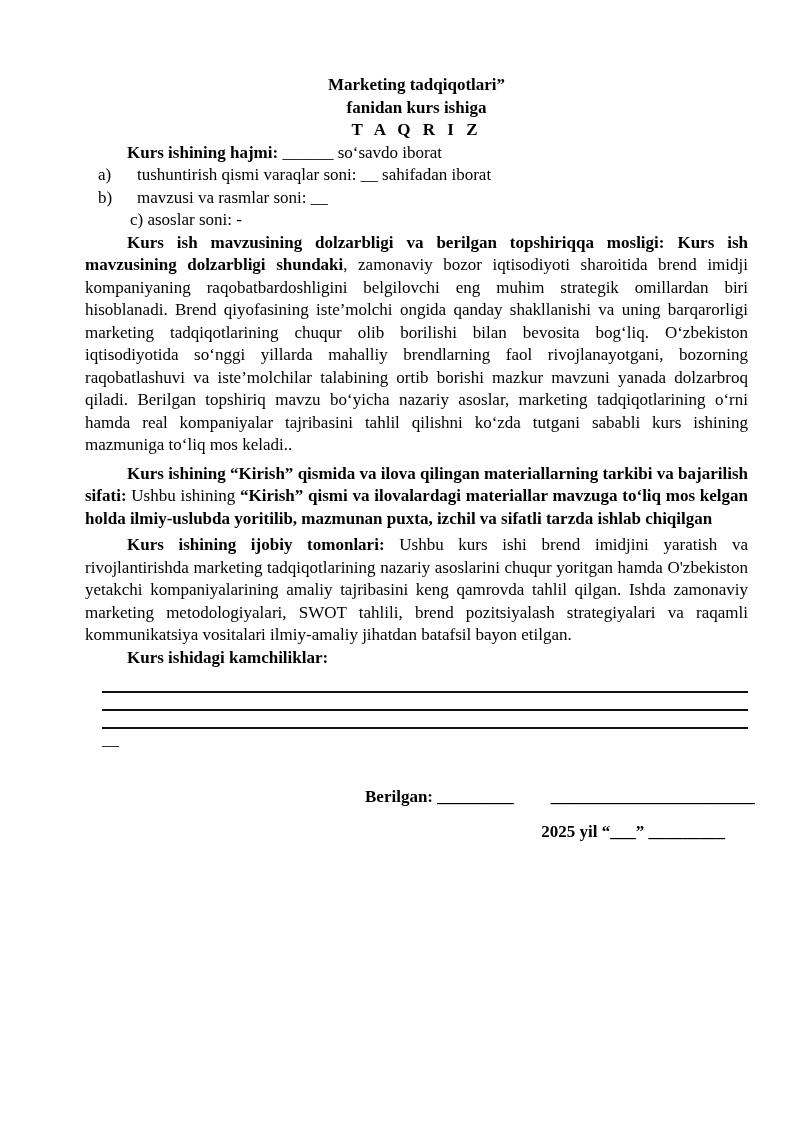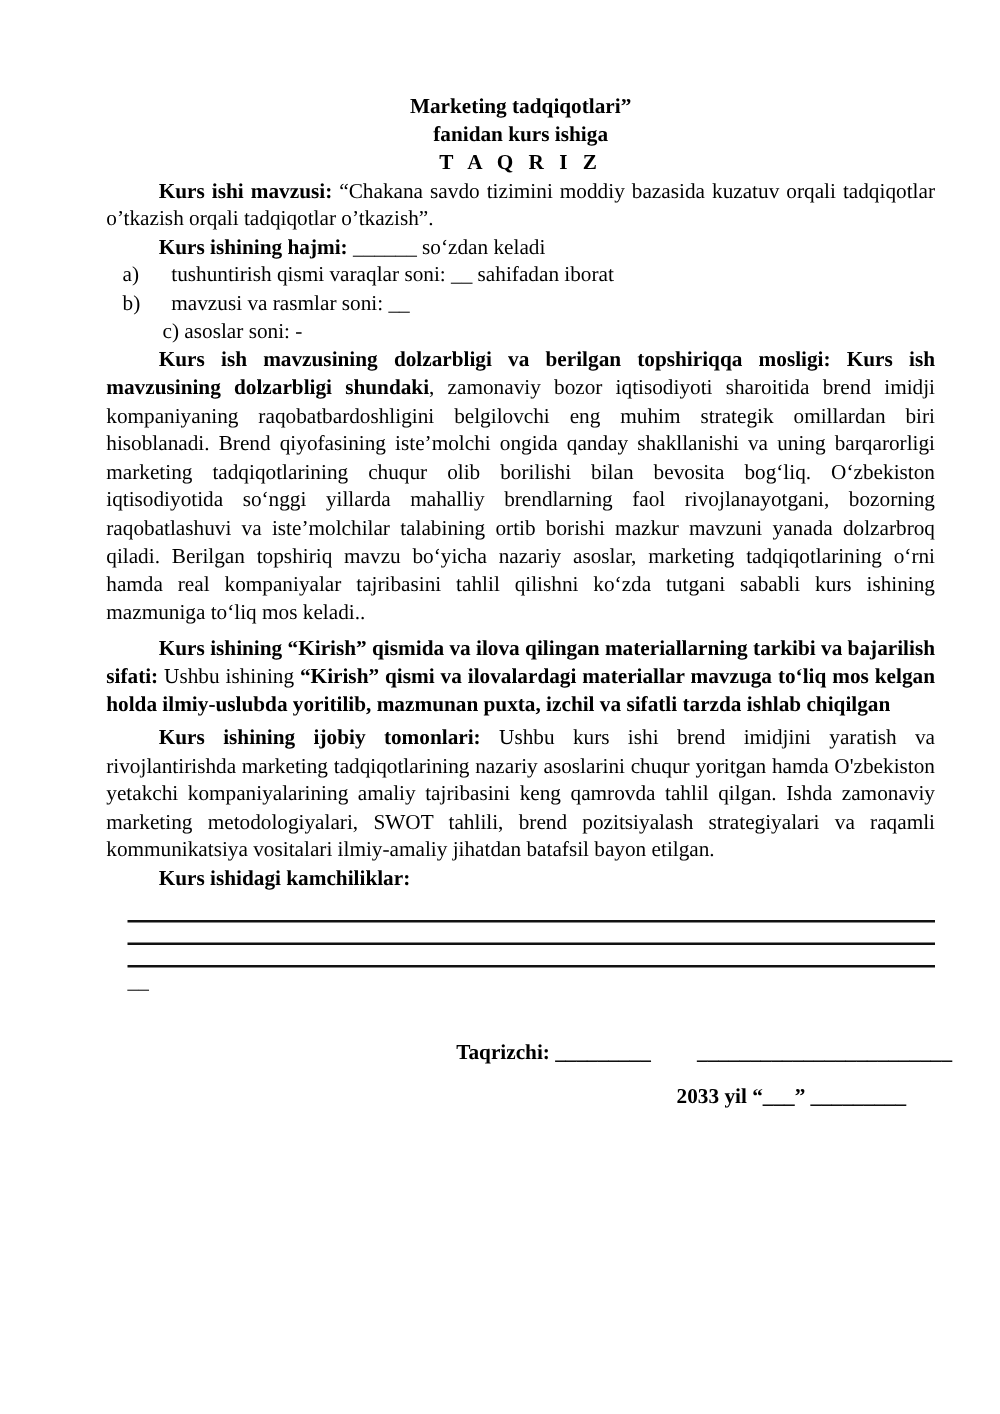--- a/index.html
+++ b/index.html
@@ -36,23 +36,22 @@
 </style>
 </head>
 <body>
 
 <div class="page">
 
   <div class="title-line">Marketing tadqiqotlari”</div>
   <div class="title-line">fanidan kurs ishiga</div>
   <div class="title-line taqriz">T A Q R I Z</div>
 
-  <div class="para"><span class="bold">Kurs ishi mavzusi:</span><span> “Chakana savdo tizimini moddiy bazasida kuzatuv orqali tadqiqotlar o’tkazish orqali tadqiqotlar o’tkazish”.</span></div>
 
-  <div class="para-noj"><span class="bold">Kurs ishining hajmi:</span><span> </span><span class="blank">______</span><span> so‘zdan keladi</span></div>
+  <div class="para-noj"><span class="bold">Kurs ishining hajmi:</span><span> </span><span class="blank">______</span><span> so‘savdo iborat</span></div>
 
   <div class="list-row"><span class="list-marker">a)</span><span>tushuntirish qismi varaqlar soni: </span><span class="blank">__</span><span> sahifadan iborat</span></div>
 
   <div class="list-row"><span class="list-marker">b)</span><span>mavzusi va rasmlar soni: </span><span class="blank">__</span></div>
 
   <div class="list-c">c) asoslar soni: -</div>
 
   <div class="para"><span class="bold">Kurs ish mavzusining dolzarbligi va berilgan topshiriqqa mosligi: Kurs ish mavzusining dolzarbligi shundaki</span><span>, zamonaviy bozor iqtisodiyoti sharoitida brend imidji kompaniyaning raqobatbardoshligini belgilovchi eng muhim strategik omillardan biri hisoblanadi. Brend qiyofasining iste’molchi ongida qanday shakllanishi va uning barqarorligi marketing tadqiqotlarining chuqur olib borilishi bilan bevosita bog‘liq. O‘zbekiston iqtisodiyotida so‘nggi yillarda mahalliy brendlarning faol rivojlanayotgani, bozorning raqobatlashuvi va iste’molchilar talabining ortib borishi mazkur mavzuni yanada dolzarbroq qiladi. Berilgan topshiriq mavzu bo‘yicha nazariy asoslar, marketing tadqiqotlarining o‘rni hamda real kompaniyalar tajribasini tahlil qilishni ko‘zda tutgani sababli kurs ishining mazmuniga to‘liq mos keladi..</span></div>
 
   <div class="para" style="margin-top:6px"><span class="bold">Kurs ishining “Kirish” qismida va ilova qilingan materiallarning tarkibi va bajarilish sifati:</span><span>  Ushbu ishining </span><span class="bold">“Kirish” qismi va ilovalardagi materiallar mavzuga to‘liq mos kelgan holda ilmiy-uslubda yoritilib, mazmunan puxta, izchil va sifatli tarzda ishlab chiqilgan</span></div>
@@ -62,19 +61,19 @@
   <div class="para-noj bold">Kurs ishidagi kamchiliklar:</div>
 
   <div class="rules">
     <div class="rule"></div>
     <div class="rule"></div>
     <div class="rule"></div>
   </div>
   <div class="short-blank-line">__</div>
 
   <div class="sig-row">
-    <div class="sig-left"><span>Taqrizchi: </span><span class="blank">_________</span></div>
+    <div class="sig-left"><span>Berilgan: </span><span class="blank">_________</span></div>
     <div class="sig-right blank">________________________</div>
   </div>
 
-  <div class="date-row">2033 yil “___” _________</div>
+  <div class="date-row">2025 yil “___” _________</div>
 
 </div>
 
 </body></html>

